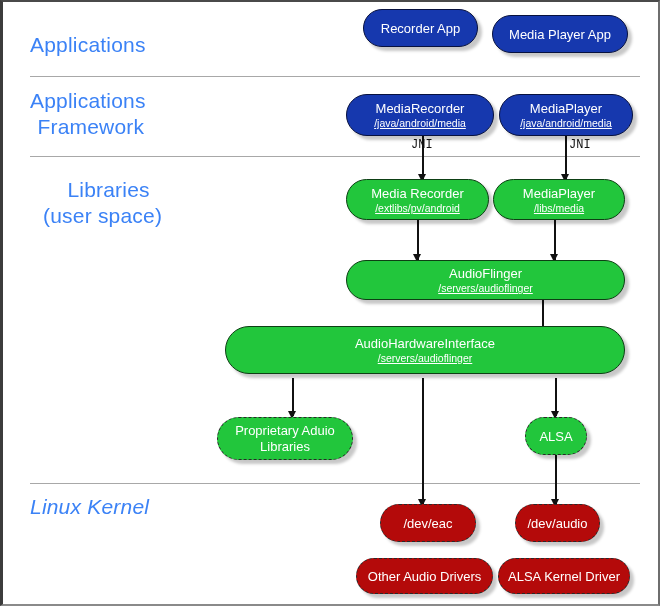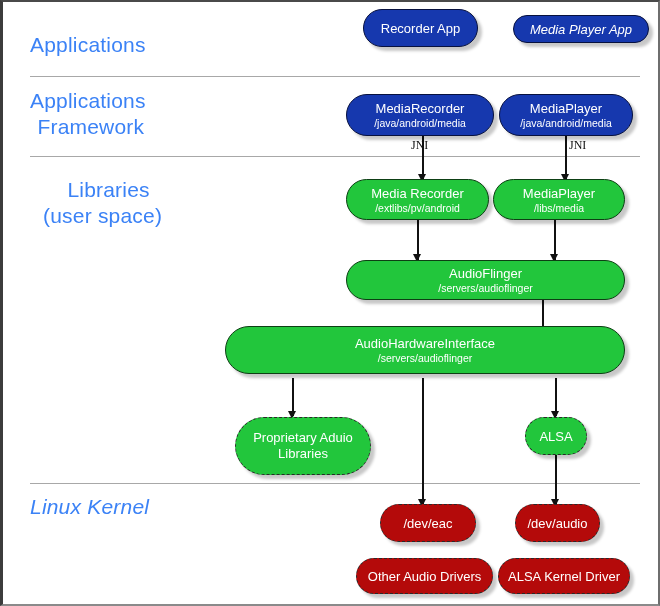--- a/index.html
+++ b/index.html
@@ -52,21 +52,21 @@
     width: 0;
     height: 0;
     border-left: 4.5px solid transparent;
     border-right: 4.5px solid transparent;
     border-top: 8px solid #111111;
   }
   .jni-label {
     position: absolute;
     color: #111111;
     font-size: 12px;
-    font-family: Liberation Serif, serif;
+    font-family: Liberation Mono, monospace;
   }
 
   
   .node {
     position: absolute;
     box-sizing: border-box;
     display: flex;
     flex-direction: column;
     align-items: center;
     justify-content: center;
@@ -78,20 +78,21 @@
   }
   .node .title {
     font-size: 13px;
     line-height: 15px;
     white-space: nowrap;
   }
   .node .sub {
     font-size: 10.5px;
     line-height: 12px;
     white-space: nowrap;
+    text-decoration: underline;
   }
   .node.two-line .title { line-height: 16px; }
 
   .node.blue {
     background: #1638ae;
     border: 1.4px solid #07113f;
   }
   .node.green {
     background: #22c63c;
     border: 1.4px solid #0d3f14;
@@ -150,21 +151,21 @@
   <div class="vline" style="left:552px; top:376px; height:38px;"></div>
   <div class="arrowhead" style="left:548px; top:409px;"></div>
 
   <div class="vline" style="left:552px; top:452px; height:51px;"></div>
   <div class="arrowhead" style="left:548px; top:497px;"></div>
 
   <div class="node blue" style="left:360px; top:7px; width:115px; height:38px;">
     <span class="title">Recorder App</span>
   </div>
 
-  <div class="node blue" style="left:510px; top:13px; width:136px; height:28px;font-style:italic;">
+  <div class="node blue" style="left:489px; top:13px; width:136px; height:38px;">
     <span class="title">Media Player App</span>
   </div>
 
   <div class="node blue two-line" style="left:343px; top:92px; width:148px; height:42px;">
     <span class="title">MediaRecorder</span>
     <span class="sub">/java/android/media</span>
   </div>
 
   <div class="node blue two-line" style="left:496px; top:92px; width:134px; height:42px;">
     <span class="title">MediaPlayer</span>
@@ -184,21 +185,21 @@
   <div class="node green two-line" style="left:343px; top:258px; width:279px; height:40px;">
     <span class="title">AudioFlinger</span>
     <span class="sub">/servers/audioflinger</span>
   </div>
 
   <div class="node green two-line" style="left:222px; top:324px; width:400px; height:48px;">
     <span class="title">AudioHardwareInterface</span>
     <span class="sub">/servers/audioflinger</span>
   </div>
 
-  <div class="node green dashed two-line" style="left:232px; top:415px; width:136px; height:58px;">
+  <div class="node green dashed two-line" style="left:214px; top:415px; width:136px; height:43px;">
     <span class="title">Proprietary Aduio</span>
     <span class="title">Libraries</span>
   </div>
 
   <div class="node green dashed" style="left:522px; top:415px; width:62px; height:38px;">
     <span class="title">ALSA</span>
   </div>
 
   <div class="node red small" style="left:377px; top:502px; width:96px; height:38px;">
     <span class="title">/dev/eac</span>

